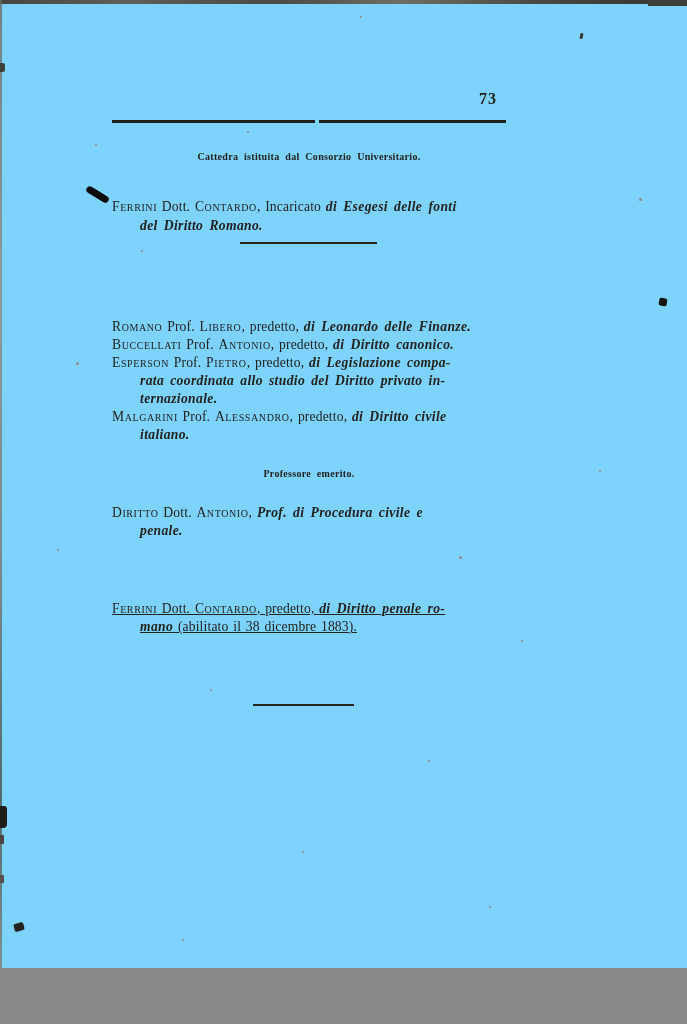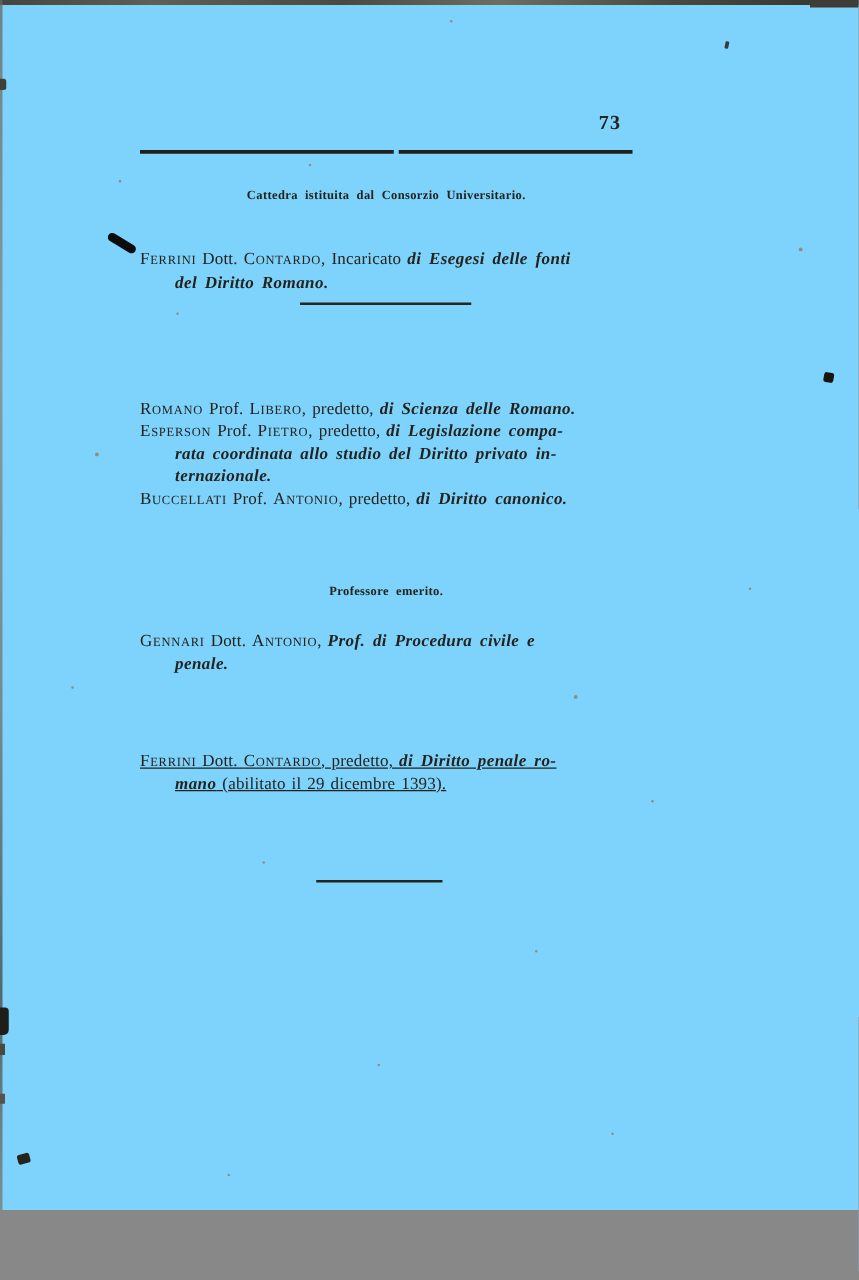--- a/index.html
+++ b/index.html
@@ -102,29 +102,30 @@
   </div>
 
   <h2 class="heading h1">Cattedra istituita dal Consorzio Universitario.</h2>
   <div class="entries e1">
       <p class="entry"><span class="sc">Ferrini</span><span class="rm"> Dott. </span><span class="sc">Contardo</span><span class="rm">, Incaricato </span><span class="it">di Esegesi delle fonti<br>del Diritto Romano.</span></p>
     </div>
 
   <div class="rule rule2"></div>
 
   <div class="entries e2">
-      <p class="entry"><span class="sc">Romano</span><span class="rm"> Prof. </span><span class="sc">Libero</span><span class="rm">, predetto, </span><span class="it">di Scienza delle Romano.</span></p>
+      <p class="entry"><span class="sc">Romano</span><span class="rm"> Prof. </span><span class="sc">Libero</span><span class="rm">, predetto, </span><span class="it">di Leonardo delle Finanze.</span></p>
+      <p class="entry"><span class="sc">Buccellati</span><span class="rm"> Prof. </span><span class="sc">Antonio</span><span class="rm">, predetto, </span><span class="it">di Diritto canonico.</span></p>
       <p class="entry"><span class="sc">Esperson</span><span class="rm"> Prof. </span><span class="sc">Pietro</span><span class="rm">, predetto, </span><span class="it">di Legislazione compa-<br>rata coordinata allo studio del Diritto privato in-<br>ternazionale.</span></p>
-      <p class="entry"><span class="sc">Buccellati</span><span class="rm"> Prof. </span><span class="sc">Antonio</span><span class="rm">, predetto, </span><span class="it">di Diritto canonico.</span></p>
+      <p class="entry"><span class="sc">Malgarini</span><span class="rm"> Prof. </span><span class="sc">Alessandro</span><span class="rm">, predetto, </span><span class="it">di Diritto civile<br>italiano.</span></p>
     </div>
 
   <h2 class="heading h3">Professore emerito.</h2>
   <div class="entries e3">
-      <p class="entry"><span class="sc">Gennari</span><span class="rm"> Dott. </span><span class="sc">Antonio</span><span class="rm">, </span><span class="it">Prof. di Procedura civile e<br>penale.</span></p>
+      <p class="entry"><span class="sc">Diritto</span><span class="rm"> Dott. </span><span class="sc">Antonio</span><span class="rm">, </span><span class="it">Prof. di Procedura civile e<br>penale.</span></p>
     </div>
 
   <div class="entries e4">
-      <p class="entry"><span class="sc">Ferrini</span><span class="rm"> Dott. </span><span class="sc">Contardo</span><span class="rm">, predetto, </span><span class="it">di Diritto penale ro-<br>mano</span><span class="rm"> (abilitato il 29 dicembre 1393).</span></p>
+      <p class="entry"><span class="sc">Ferrini</span><span class="rm"> Dott. </span><span class="sc">Contardo</span><span class="rm">, predetto, </span><span class="it">di Diritto penale ro-<br>mano</span><span class="rm"> (abilitato il 38 dicembre 1883).</span></p>
     </div>
 
   <div class="rule rule3"></div>
 
 </div>
 
 </body></html>

